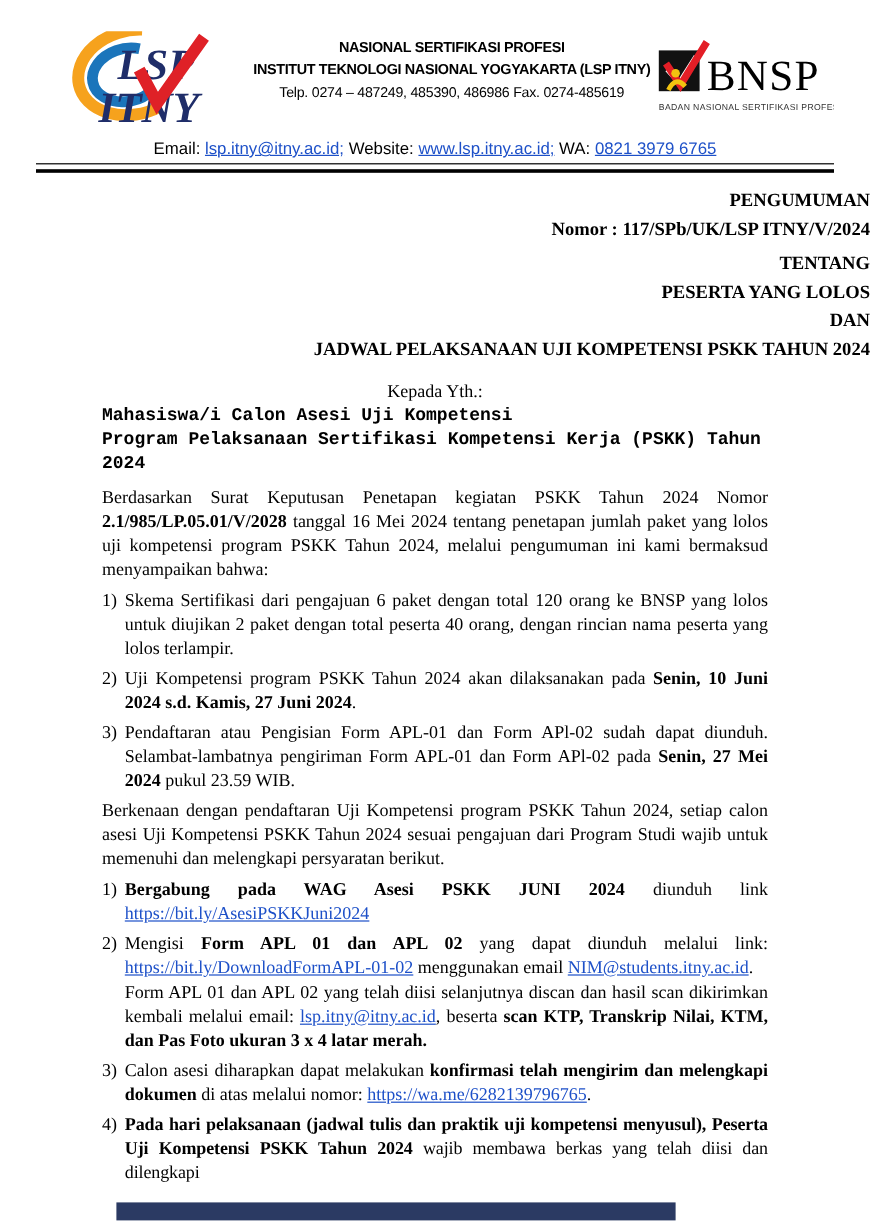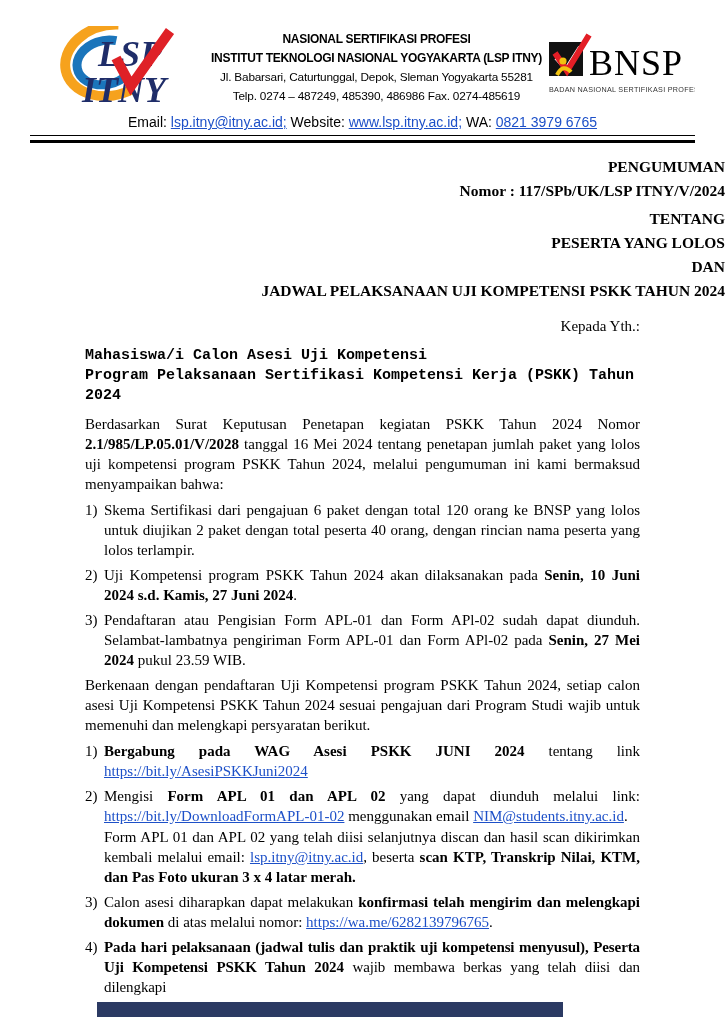--- a/index.html
+++ b/index.html
@@ -18,21 +18,21 @@
   .contact-line{margin:2px 30px 0;text-align:center;font-family:"Liberation Sans",sans-serif;
     font-size:14px;line-height:17px;}
   .lnk{color:#1d50c8;text-decoration:underline;cursor:pointer;}
   .rule{margin:4px 30px 0;height:4px;border-top:1.5px solid #000;border-bottom:3.5px solid #000;}
   
   .title-block{margin-top:13px;text-align:center;font-weight:bold;font-size:15.5px;line-height:22px;}
   .title-block div{margin-bottom:2px;text-align:right;}
   .title-block div:nth-child(2){margin-bottom:6px;}
   
   .content{margin:14px 85px 0 85px;font-size:15px;line-height:20px;text-align:justify;}
-  .salutation{margin-bottom:10px;text-align:right;}
+  .salutation{text-align:center;}
   .addressee{font-weight:bold;margin-bottom:8px;text-align:left;font-family:Liberation Mono, monospace;}
   .para{margin:0 0 6px 0;}
   .olist{margin:0 0 4px 0;}
   .li{display:flex;margin-bottom:5px;}
   .li .num{flex:0 0 19px;}
   .li .txt{flex:1;text-align:justify;}
   .sub{margin:1px 0 0 0;}
   .tight{letter-spacing:-.1px;}
   b{font-weight:bold;}
   
@@ -52,21 +52,20 @@
             <path d="M 92 23 A 29 22 0 1 0 90 61" fill="none" stroke="#1b75bb" stroke-width="9"></path>
           </g>
           <text x="68" y="40" font-family="Liberation Serif, serif" font-style="italic" font-weight="bold" font-size="36" fill="#1f2d69">LSP</text>
           <text x="52" y="76" font-family="Liberation Serif, serif" font-style="italic" font-weight="bold" font-size="36" fill="#1f2d69">ITNY</text>
           <polyline points="86,32 101,60 140,5" fill="none" stroke="#df2127" stroke-width="10"></polyline>
         </svg>
       </div>
       <div class="center-block">
         <div class="org-bold">NASIONAL SERTIFIKASI PROFESI</div>
         <div class="org-bold">INSTITUT TEKNOLOGI NASIONAL YOGYAKARTA (LSP ITNY)</div>
-        <div class="org-reg">Jl. Babarsari, Caturtunggal, Depok, Sleman Yogyakarta 55281</div>
         <div class="org-reg">Telp. 0274 – 487249, 485390, 486986 Fax. 0274-485619</div>
       </div>
       <div class="logo-bnsp">
         <svg width="152" height="70" viewBox="0 0 152 70">
           <rect x="6" y="10" width="34" height="34" fill="#111111"></rect>
           <polyline points="13,26 23,37 37,15" fill="none" stroke="#ffffff" stroke-width="4"></polyline>
           <polyline points="12,21 24,39 46,3" fill="none" stroke="#e31e26" stroke-width="6"></polyline>
           <circle cx="20" cy="29" r="3.6" fill="#f2c310"></circle>
           <path d="M 14 43 Q 20 31 28 40" fill="none" stroke="#f2c310" stroke-width="4"></path>
           <text x="46" y="43" font-family="Liberation Serif, serif" font-size="36" fill="#000000" letter-spacing="1">BNSP</text>
@@ -112,21 +111,21 @@
         <span class="num">3)</span>
         <span class="txt"><span>Pendaftaran atau Pengisian Form APL-01 dan Form APl-02 sudah dapat diunduh. Selambat-lambatnya pengiriman Form APL-01 dan Form APl-02 pada </span><b>Senin, 27 Mei 2024</b><span> pukul 23.59 WIB.</span></span>
       </div>
     </div>
 
     <p class="para">Berkenaan dengan pendaftaran Uji Kompetensi program PSKK Tahun 2024, setiap calon asesi Uji Kompetensi PSKK Tahun 2024 sesuai pengajuan dari Program Studi wajib untuk memenuhi dan melengkapi persyaratan berikut.</p>
 
     <div class="olist">
       <div class="li">
         <span class="num">1)</span>
-        <span class="txt"><b>Bergabung pada WAG Asesi PSKK JUNI 2024</b><span> tentang link </span><a class="lnk">https://bit.ly/AsesiPSKKJuni2024</a></span>
+        <span class="txt"><b>Bergabung pada WAG Asesi PSKK JUNI 2024</b><span> diunduh link </span><a class="lnk">https://bit.ly/AsesiPSKKJuni2024</a></span>
       </div>
       <div class="li">
         <span class="num">2)</span>
         <span class="txt">
           <span>Mengisi </span><b>Form APL 01 dan APL 02</b><span> yang dapat diunduh melalui link: </span><a class="lnk">https://bit.ly/DownloadFormAPL-01-02</a><span> menggunakan email </span><a class="lnk">NIM@students.itny.ac.id</a><span>.</span>
           <p class="sub"><span>Form APL 01 dan APL 02 yang telah diisi selanjutnya discan dan hasil scan dikirimkan kembali melalui email: </span><a class="lnk">lsp.itny@itny.ac.id</a><span>, beserta </span><b>scan KTP, Transkrip Nilai, KTM, dan Pas Foto ukuran 3 x 4 latar merah.</b></p>
         </span>
       </div>
       <div class="li">
         <span class="num">3)</span>

